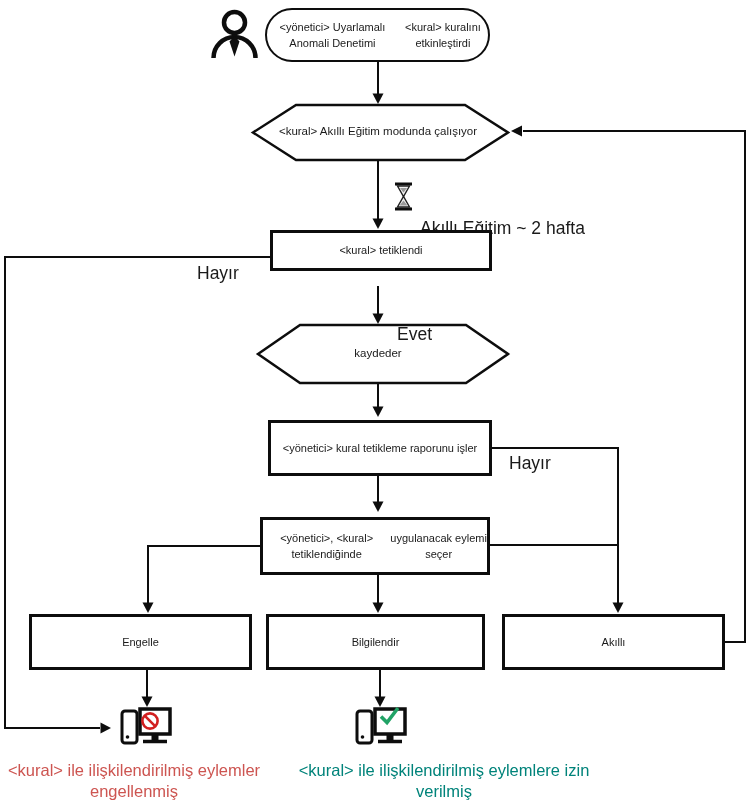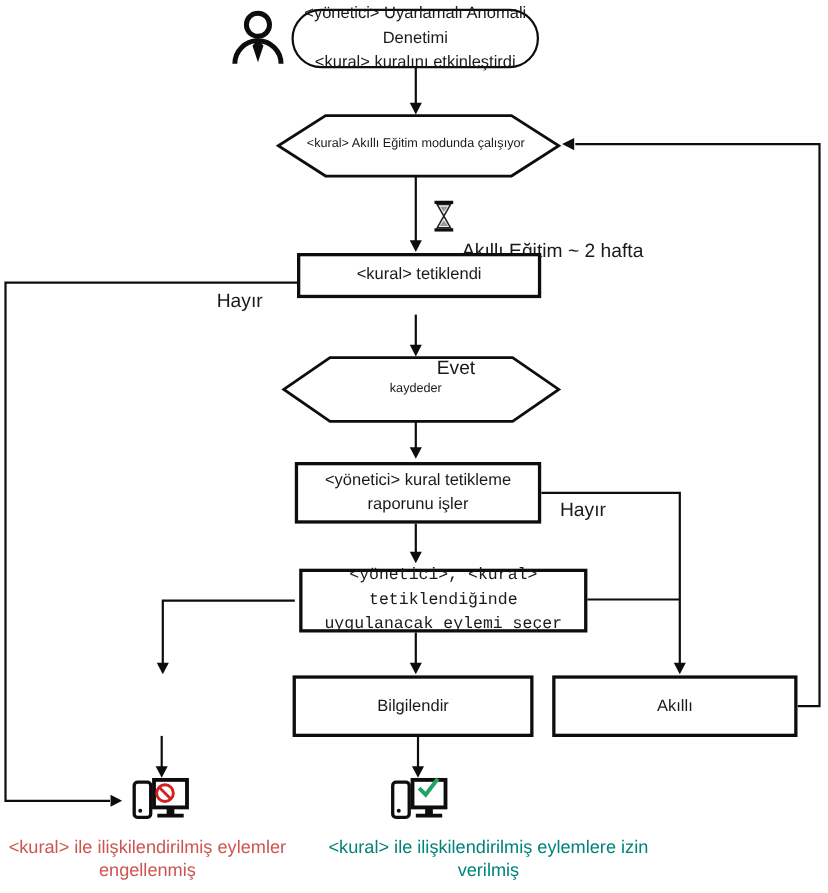--- a/index.html
+++ b/index.html
@@ -1,21 +1,21 @@
 <!DOCTYPE html>
 <html><head>
 <meta charset="utf-8">
 <style>
   html,body{margin:0;padding:0;background:#fff;}
   #canvas{position:relative;width:753px;height:812px;background:#fff;overflow:hidden;
           font-family:"Liberation Sans", sans-serif;color:#1a1a1a;}
   #wires{position:absolute;left:0;top:0;z-index:1;}
   .node{position:absolute;box-sizing:border-box;background:#fff;border:3px solid #0d0d0d;
-        display:flex;flex-direction:column;align-items:center;justify-content:center;
-        text-align:center;font-size:15px;line-height:1.5;z-index:2;}
+        display:flex;flex-direction:row;align-items:center;justify-content:center;
+        text-align:center;font-size:11px;line-height:1.5;z-index:2;}
   .stadium{border-radius:27px;border-width:2.5px;}
   .hexlabel{position:absolute;box-sizing:border-box;display:flex;flex-direction:column;
         align-items:center;justify-content:center;text-align:center;font-size:11.5px;
         line-height:1.5;z-index:2;background:transparent;}
   .edge-label{position:absolute;font-size:17.5px;z-index:2;color:#1a1a1a;margin-top:34px;}
   .caption{position:absolute;font-size:16.5px;line-height:21px;text-align:center;z-index:2;}
   .caption.blocked{color:#cd5551;}
   .caption.allowed{color:#00837a;}
   .nline{display:block;}
 </style>
@@ -113,25 +113,26 @@
 
   <div class="hexlabel" style="left:270px;top:327px;width:216px;height:54px;">
     <span class="nline">kaydeder</span>
   </div>
 
   <div class="node" style="left:268px;top:420px;width:224px;height:56px;">&lt;yönetici&gt; kural tetikleme raporunu işler</div>
 
   <div class="edge-label" style="left:509px;top:419px;">Hayır</div>
   <div class="edge-label" style="left:399px;top:481px;">Evet</div>
 
-  <div class="node" style="left:272px;top:517px;width:262px;height:58px;font-family:Liberation Mono, monospace;">
+  <div class="node" style="left:260px;top:517px;width:230px;height:58px;">
     <span class="nline">&lt;yönetici&gt;, &lt;kural&gt; tetiklendiğinde</span>
     <span class="nline">uygulanacak eylemi seçer</span>
   </div>
 
+  <div class="node" style="left:29px;top:614px;width:223px;height:56px;">Engelle</div>
   <div class="node" style="left:266px;top:614px;width:219px;height:56px;">Bilgilendir</div>
   <div class="node" style="left:502px;top:614px;width:223px;height:56px;">Akıllı</div>
 
   <div class="caption blocked" style="left:0px;top:760px;width:268px;">
     <span class="nline">&lt;kural&gt; ile ilişkilendirilmiş eylemler</span>
     <span class="nline">engellenmiş</span>
   </div>
   <div class="caption allowed" style="left:288px;top:760px;width:312px;">
     <span class="nline">&lt;kural&gt; ile ilişkilendirilmiş eylemlere izin</span>
     <span class="nline">verilmiş</span>

